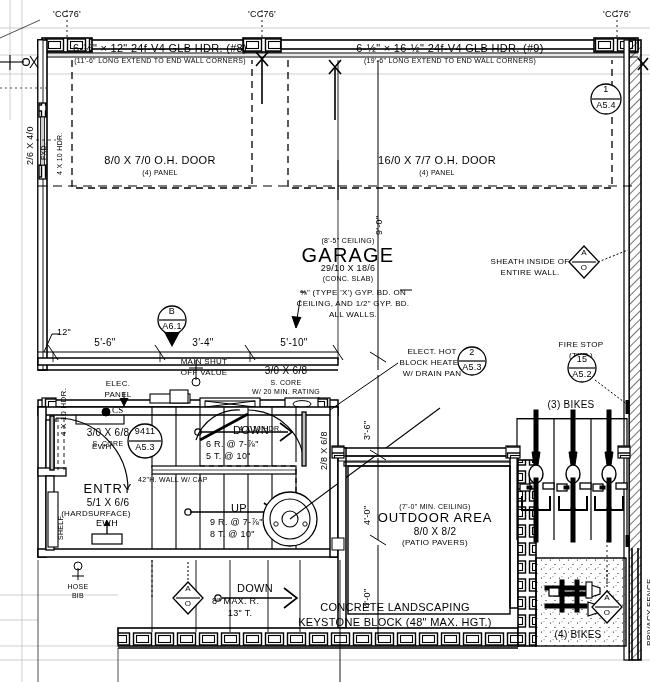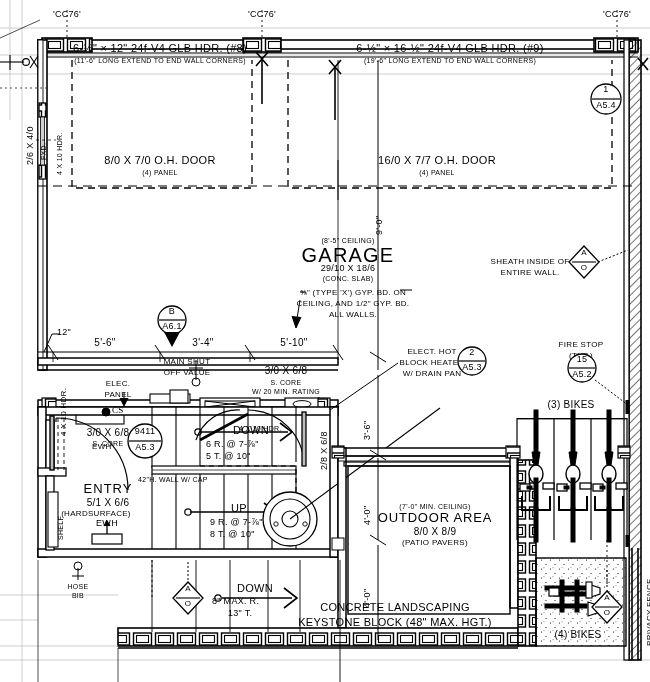--- a/index.html
+++ b/index.html
@@ -448,21 +448,21 @@
 W/ DRAIN PAN</div>
 
   <div class="txt t8 c" style="left:581px; top:340px; line-height:1.35;">FIRE STOP
 (TYP.)</div>
 
   <div class="txt t9" style="left:57px;  top:328px;">12"</div>
   <div class="txt t10 c" style="left:105px; top:338px;">5'-6"</div>
   <div class="txt t10 c" style="left:203px; top:338px;">3'-4"</div>
   <div class="txt t10 c" style="left:294px; top:338px;">5'-10"</div>
 
-  <div class="txt t8 c" style="left:187px; top:357px; line-height:1.35;text-align:right;">MAIN SHUT
+  <div class="txt t8 c" style="left:204px; top:357px; line-height:1.35;text-align:right;">MAIN SHUT
 OFF VALUE</div>
 
   <div class="txt t8 c" style="left:118px; top:379px; line-height:1.35;">ELEC.
 PANEL</div>
 
   <div class="txt t10 c" style="left:286px; top:366px;">3/0 X 6/8</div>
   <div class="txt t7 c" style="left:286px; top:379px;">S. CORE</div>
   <div class="txt t7 c" style="left:286px; top:388px;">W/ 20 MIN. RATING</div>
 
   <div class="txt t9" style="left:363px; top:440px; transform:rotate(-90deg); transform-origin:0 0;">3'-6"</div>
@@ -497,21 +497,21 @@
 
   <div class="txt t7" style="left:239px; top:425px;">4 X 10 HDR.</div>
 
   <div class="txt t9" style="left:320px; top:470px; transform:rotate(-90deg); transform-origin:0 0;">2/8 X 6/8</div>
 
   <div class="txt t7 c" style="left:78px; top:582px; line-height:1.35;">HOSE
 BIB</div>
 
   <div class="txt t7 c" style="left:435px; top:503px;">(7'-0" MIN. CEILING)</div>
   <div class="txt t13 c" style="left:435px; top:511px; letter-spacing:0.8px;">OUTDOOR AREA</div>
-  <div class="txt t10 c" style="left:435px; top:527px;">8/0 X 8/9</div>
+  <div class="txt t10 c" style="left:435px; top:527px;">8/0 X 8/2</div>
   <div class="txt t8 c" style="left:435px; top:539px;">(PATIO PAVERS)</div>
 
   <div class="txt t11 c" style="left:395px; top:600px; line-height:1.35;">CONCRETE LANDSCAPING
 KEYSTONE BLOCK (48" MAX. HGT.)</div>
 
   <div class="txt t10 c" style="left:571px; top:400px;">(3) BIKES</div>
   <div class="txt t10 c" style="left:578px; top:630px;">(4) BIKES</div>
 
   <div class="txt t8" style="left:646px; top:646px; transform:rotate(-90deg); transform-origin:0 0;">PRIVACY FENCE</div>
 

